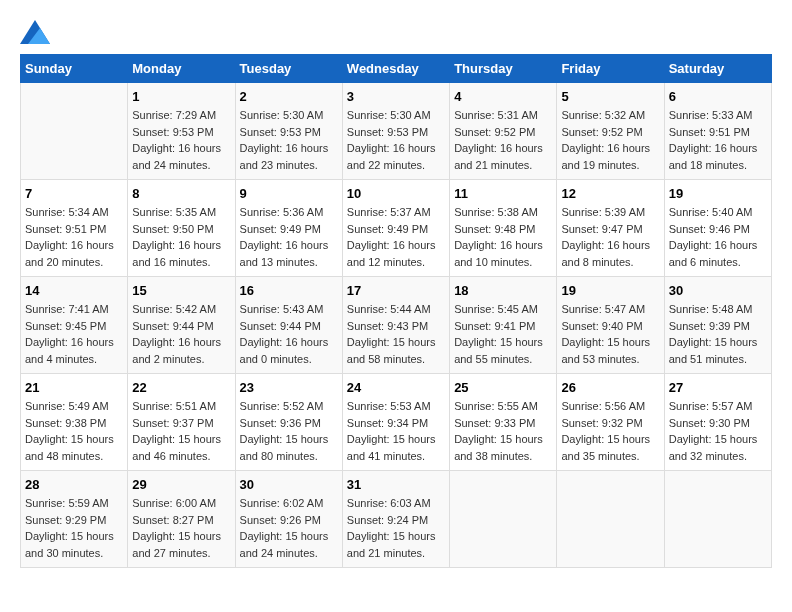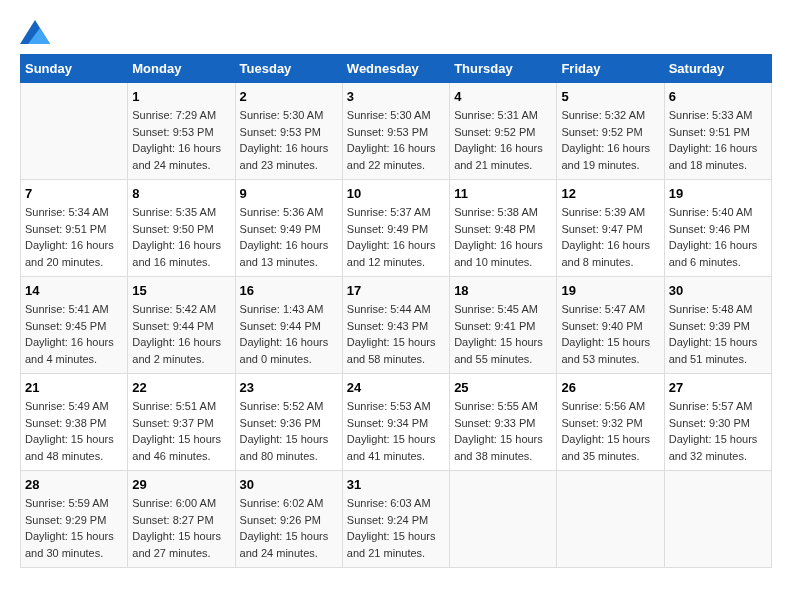--- a/index.html
+++ b/index.html
@@ -217,35 +217,35 @@
           <span class="date-num">19</span>
           <span class="cell-line">Sunrise: 5:40 AM</span>
           <span class="cell-line">Sunset: 9:46 PM</span>
           <span class="cell-line">Daylight: 16 hours</span>
           <span class="cell-line">and 6 minutes.</span>
         </td>
       </tr>
       <tr>
         <td>
           <span class="date-num">14</span>
-          <span class="cell-line">Sunrise: 5:41 AM</span>
+          <span class="cell-line">Sunrise: 7:41 AM</span>
           <span class="cell-line">Sunset: 9:45 PM</span>
           <span class="cell-line">Daylight: 16 hours</span>
           <span class="cell-line">and 4 minutes.</span>
         </td>
         <td>
           <span class="date-num">15</span>
           <span class="cell-line">Sunrise: 5:42 AM</span>
           <span class="cell-line">Sunset: 9:44 PM</span>
           <span class="cell-line">Daylight: 16 hours</span>
           <span class="cell-line">and 2 minutes.</span>
         </td>
         <td>
           <span class="date-num">16</span>
-          <span class="cell-line">Sunrise: 1:43 AM</span>
+          <span class="cell-line">Sunrise: 5:43 AM</span>
           <span class="cell-line">Sunset: 9:44 PM</span>
           <span class="cell-line">Daylight: 16 hours</span>
           <span class="cell-line">and 0 minutes.</span>
         </td>
         <td>
           <span class="date-num">17</span>
           <span class="cell-line">Sunrise: 5:44 AM</span>
           <span class="cell-line">Sunset: 9:43 PM</span>
           <span class="cell-line">Daylight: 15 hours</span>
           <span class="cell-line">and 58 minutes.</span>

